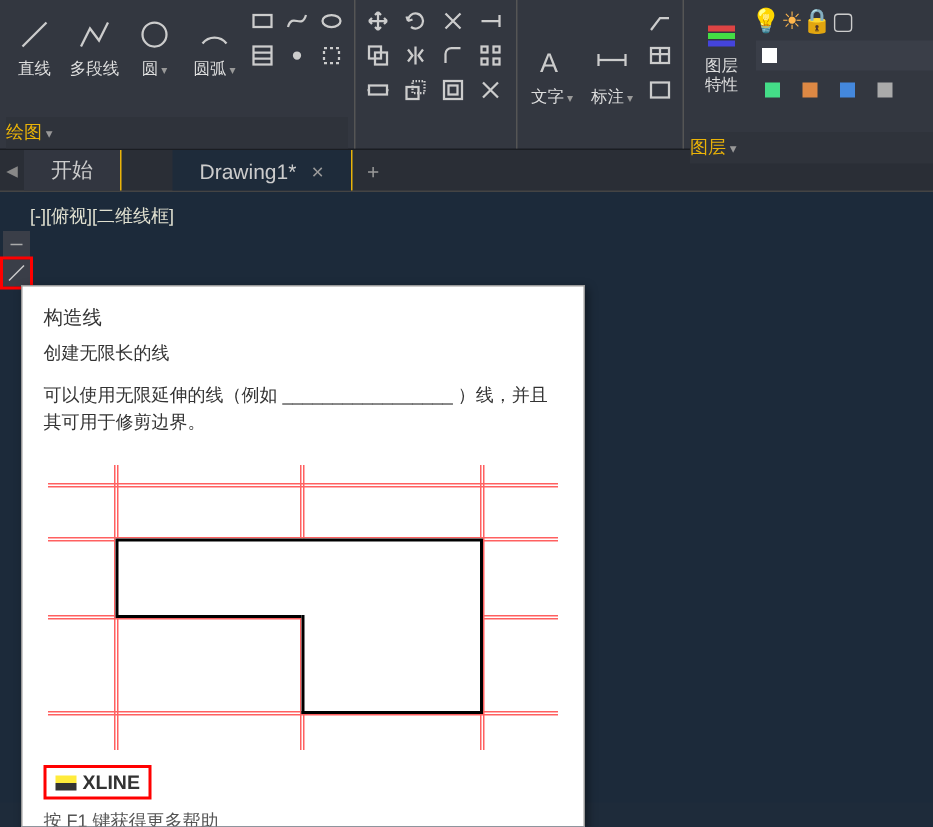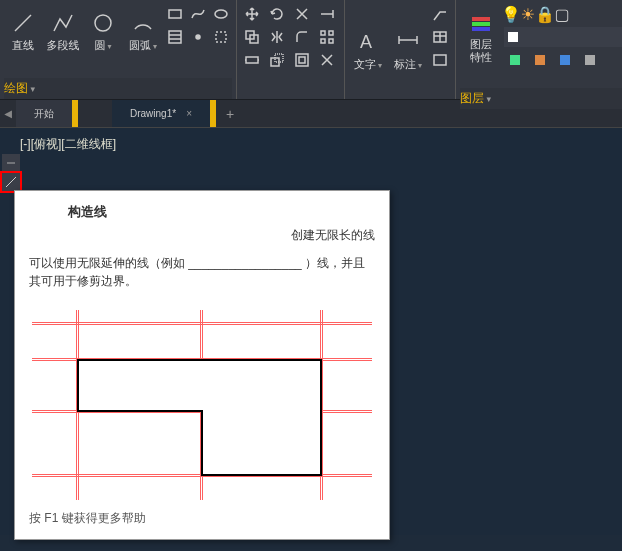--- a/index.html
+++ b/index.html
@@ -15,36 +15,36 @@
 .big-btn { display: flex; flex-direction: column; align-items: center; justify-content: center; width: 38px; color: #ddd; font-size: 11px; gap: 3px; cursor: pointer; padding: 2px; }
 .big-btn .drop::after { content: "▾"; font-size: 8px; color: #999; margin-left: 2px; }
 .small-grid { display: grid; grid-template-columns: repeat(3, 22px); grid-auto-rows: 22px; gap: 1px; align-content: start; }
 .small-btn { width: 22px; height: 22px; display: flex; align-items: center; justify-content: center; cursor: pointer; color: #bbb; }
 .small-btn svg, .big-btn svg { stroke: #ccc; fill: none; stroke-width: 1.5; }
 
 .col-stack { display: flex; flex-direction: column; gap: 1px; }
 
 
 .tabs { background: #2a2e36; height: 28px; display: flex; align-items: stretch; border-bottom: 1px solid #444; }
-.tab { padding: 0 18px; display: flex; align-items: center; color: #ccc; font-size: 10px; background: #323640; border-right: 6px solid #eab308; cursor: pointer; position: relative; }
+.tab { padding: 0 18px; display: flex; align-items: center; color: #ccc; font-size: 14px; background: #323640; border-right: 1px solid #eab308; cursor: pointer; position: relative; }
 .tab.active { background: #1e2b3a; margin-left: 34px; }
 .tab-add { width: 28px; display: flex; align-items: center; justify-content: center; color: #999; cursor: pointer; font-size: 14px; }
 .arrow { width: 16px; display: flex; align-items: center; justify-content: center; color: #888; font-size: 10px; }
 
 
 .drawing { position: relative; background: #1c2a3a; height: 407px; }
 .view-label { position: absolute; top: 8px; left: 20px; color: #e0e0d0; font-size: 12px; }
 .side-tools { position: absolute; left: 2px; top: 26px; width: 20px; display: flex; flex-direction: column; gap: 1px; }
 .side-btn { width: 18px; height: 18px; background: #3a3e48; display: flex; align-items: center; justify-content: center; cursor: pointer; }
 .side-btn.hl { outline: 2px solid #ff0000; }
 
 
 .tooltip { position: absolute; left: 14px; top: 62px; width: 376px; background: #fff; border: 1px solid #999; box-shadow: 2px 2px 6px rgba(0,0,0,0.4); padding: 12px 14px; font-size: 12px; color: #333; }
-.tooltip h4 { font-size: 13px; font-weight: bold; margin-bottom: 6px; margin-left: 39px; }
-.tooltip .sub { margin-bottom: 10px; text-align: right; }
+.tooltip h4 { font-size: 13px; font-weight: normal; margin-bottom: 6px; }
+.tooltip .sub { margin-bottom: 10px; }
 .tooltip .desc { margin-bottom: 20px; line-height: 1.5; }
 
 .watermark { position: absolute; right: 16px; top: 38px; text-align: center; }
 .watermark .wm1 { color: #0090e0; font-size: 26px; font-weight: bold; }
 .watermark .wm2 { color: #0090e0; font-size: 11px; letter-spacing: 1px; -webkit-text-stroke: 0.3px #fff; }
 
 .illus { position: relative; width: 340px; height: 190px; margin: 4px auto 10px; background: #fff; }
 .illus .grid-line { position: absolute; background: #ff6060; }
 .illus .gv { width: 1px; height: 100%; }
 .illus .gv2 { left: 2px; }
@@ -340,15 +340,19 @@
       <div class="grid-line gh" style="top:48px"></div>
         <div class="grid-line gh gh2" style="top:50px"></div>
       <div class="grid-line gh" style="top:100px"></div>
         <div class="grid-line gh gh2" style="top:102px"></div>
       <div class="grid-line gh" style="top:164px"></div>
         <div class="grid-line gh gh2" style="top:166px"></div>
       <div class="shape" style="left:45px;top:49px;width:245px;height:53px"></div>
       <div class="shape" style="left:169px;top:100px;width:121px;height:66px;border-top:none"></div>
     </div>
 
+    <div class="cmd-box">
+      <span class="ico"></span>
+      <span>XLINE</span>
+    </div>
     <div class="help">按 F1 键获得更多帮助</div>
   </div>
 </div>
 
 </body></html>

